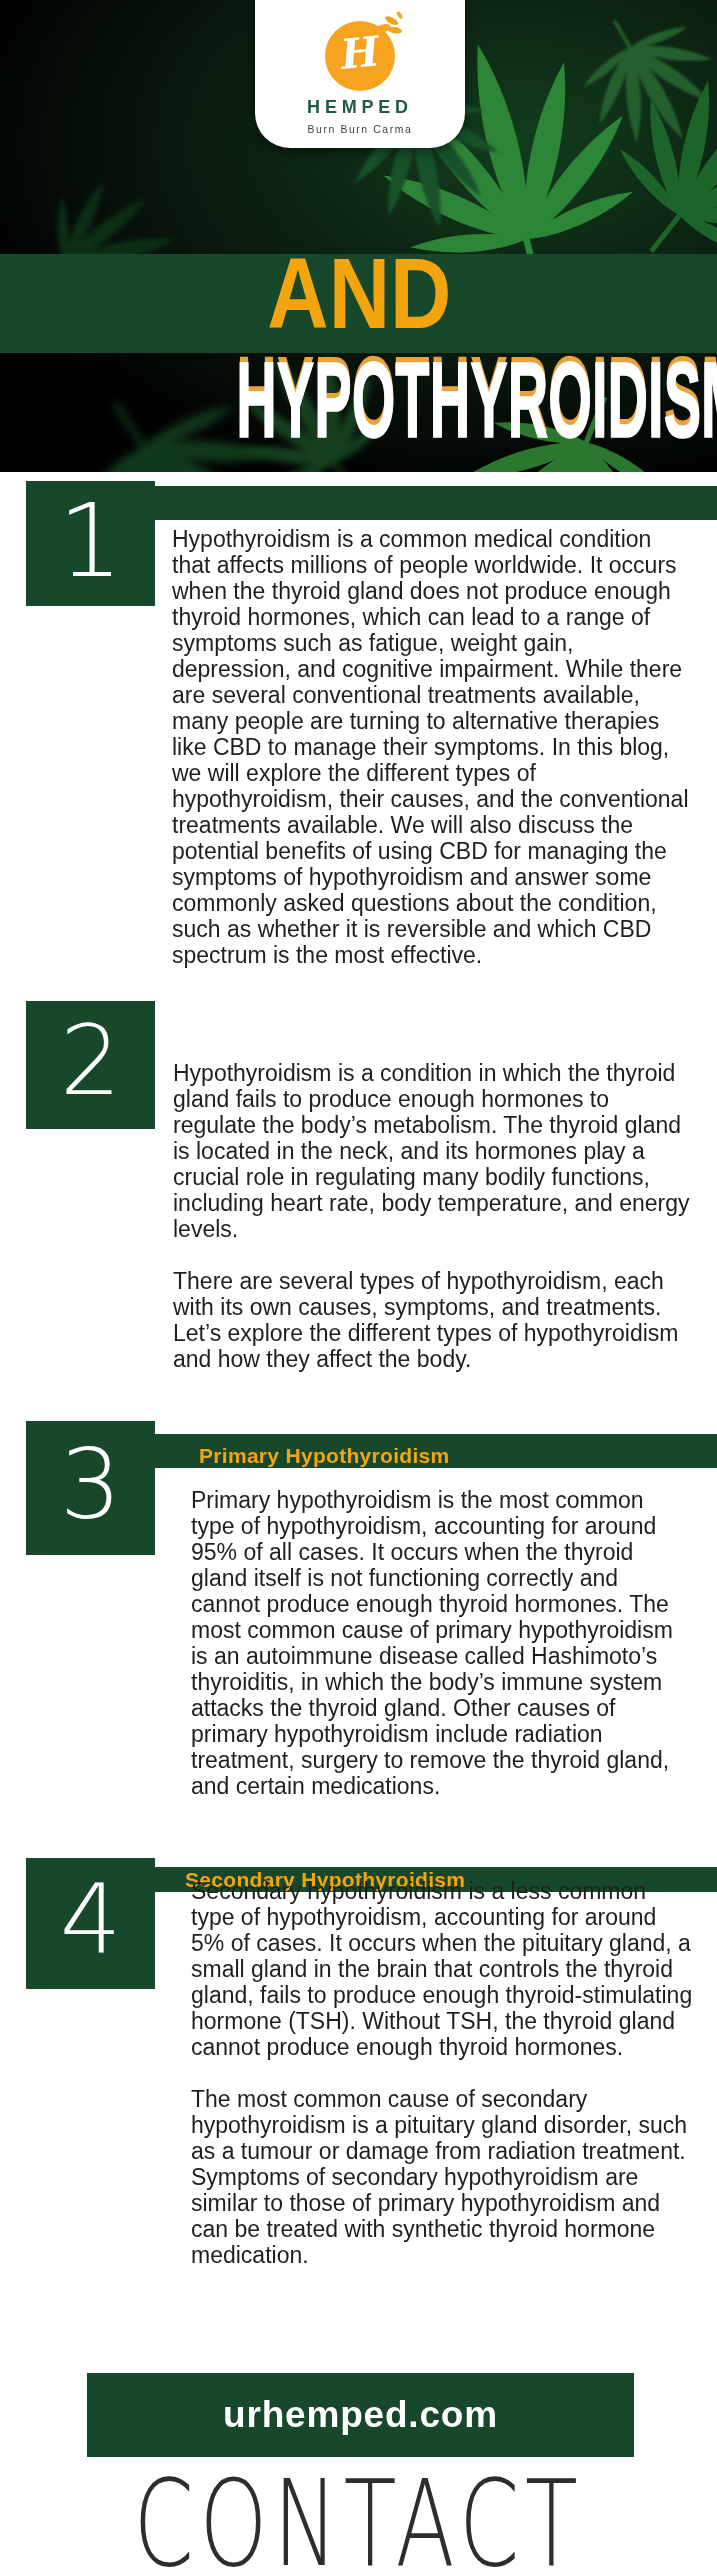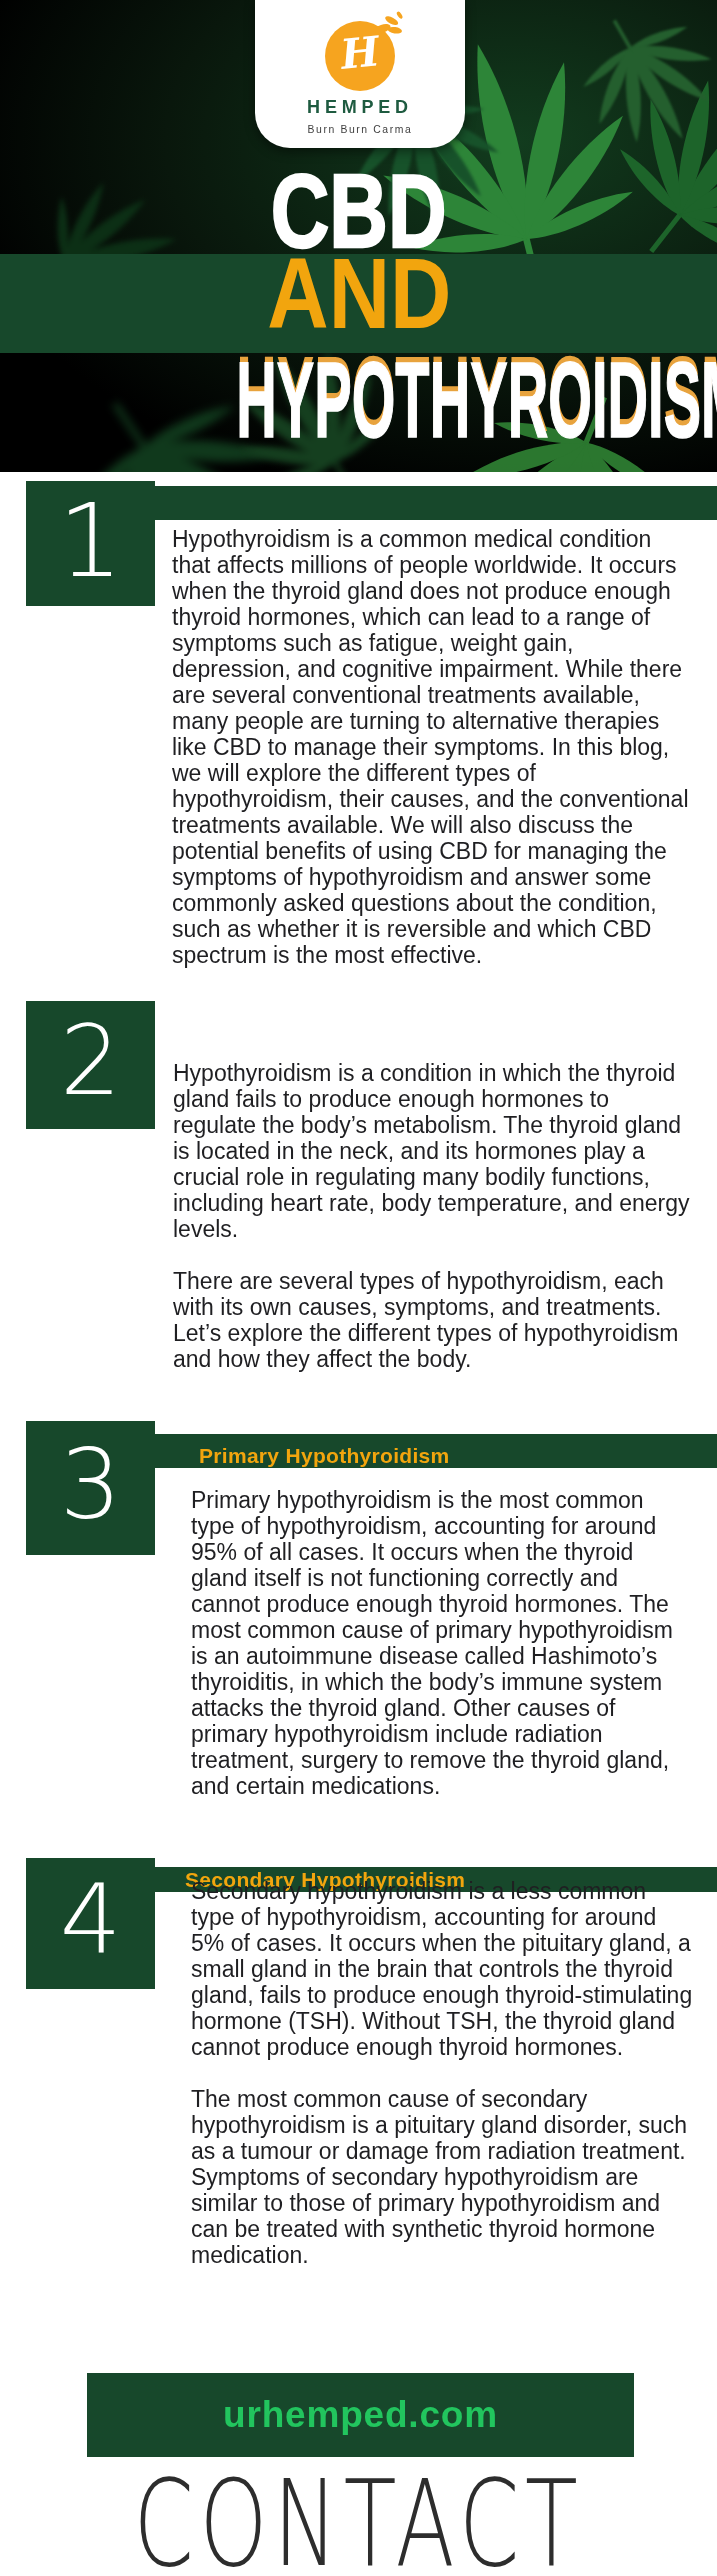--- a/index.html
+++ b/index.html
@@ -58,21 +58,21 @@
   .bar3{left:155px;top:1434px;width:562px;height:34px;padding-left:44px;box-sizing:border-box;align-items:flex-end;}
   .body3{left:191px;top:1487px;width:502px;}
 
   .box4{top:1858px;height:131px;font-size:97px;line-height:124px;}
   .bar4{left:155px;top:1867px;width:562px;height:25px;padding-left:30px;box-sizing:border-box;}
   .body4{left:191px;top:1878px;width:504px;}
 
   
   .site-bar{position:absolute;left:87px;top:2373px;width:547px;height:84px;background:#17482b;
             display:flex;align-items:center;justify-content:center;cursor:pointer;}
-  .site-bar span{color:#22c55e;font-weight:700;font-size:37px;letter-spacing:0.8px;}
+  .site-bar span{color:#ffffff;font-weight:700;font-size:37px;letter-spacing:0.8px;}
   .contact{position:absolute;left:0;top:2460px;width:718px;text-align:center;
            font-family:"DejaVu Sans",sans-serif;font-weight:200;font-size:120px;line-height:128px;
            color:#2d2d2d;}
   .contact .sq{display:inline-block;transform:scaleX(0.72);letter-spacing:8px;}
 </style>
 </head>
 <body>
 
 <div class="page">
 
@@ -110,23 +110,20 @@
             <ellipse cx="26" cy="12" rx="9" ry="4" transform="rotate(28 26 12)"></ellipse>
             <ellipse cx="30" cy="24" rx="9" ry="4" transform="rotate(8 30 24)"></ellipse>
             <ellipse cx="36" cy="5" rx="5" ry="2.5" transform="rotate(55 36 5)"></ellipse>
           </g>
         </svg>
       </div>
       <div class="brand-name">HEMPED</div>
       <div class="brand-tagline">Burn Burn Carma</div>
     </div>
 
-    <div class="hero-title title-cbd">
-      <span class="sq">CBD</span>
-    </div>
     <div class="green-band"></div>
     <div class="hero-title title-and">
       <span class="sq">AND</span>
     </div>
     <div class="hero-title title-hypo">
       <span class="sq">HYPOTHYROIDISM</span>
     </div>
   </div>
 
   <div class="num-box box1">

